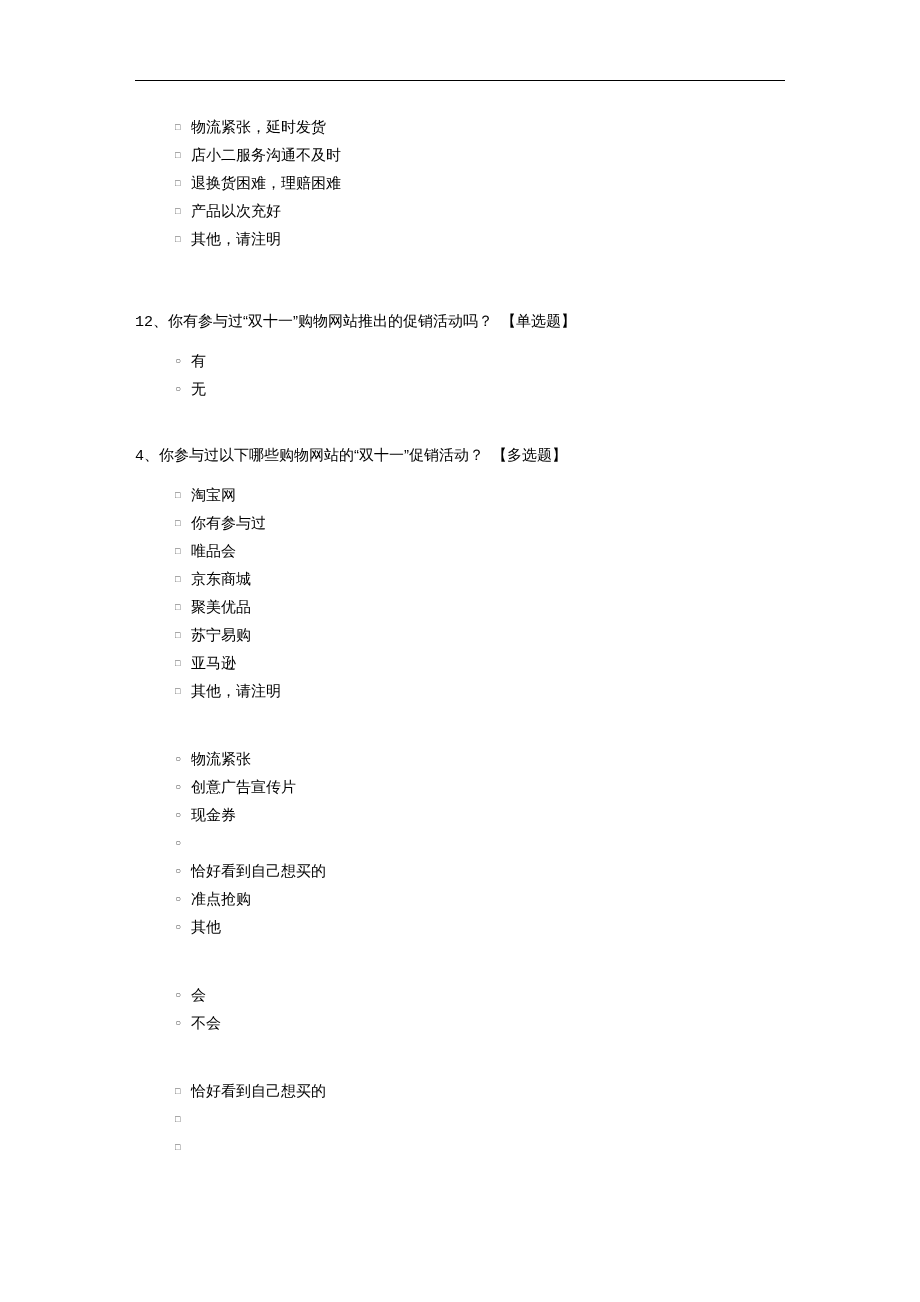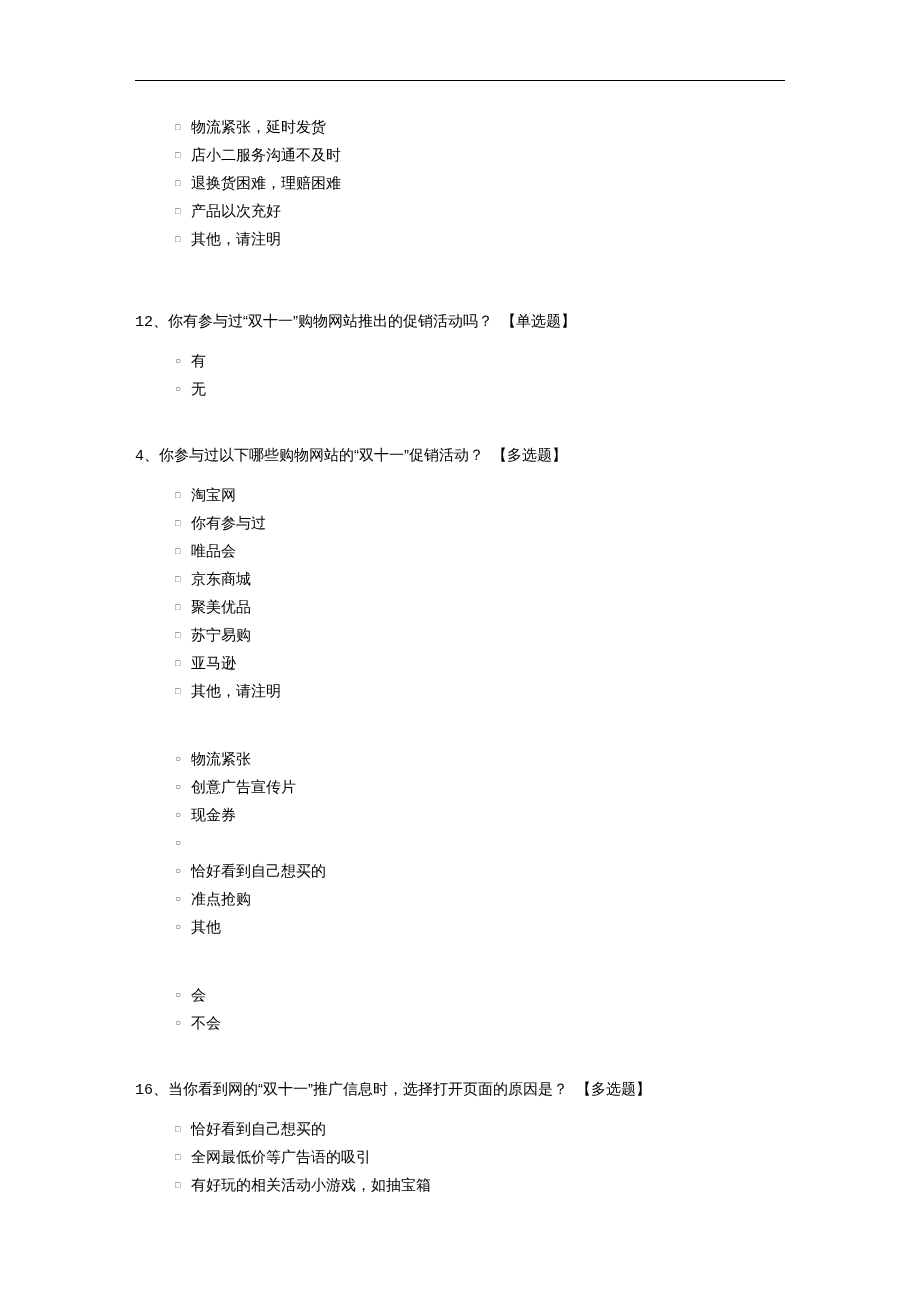--- a/index.html
+++ b/index.html
@@ -174,30 +174,25 @@
         <span class="marker">○</span>
         <span class="opt-text">会</span>
       </div>
     <div class="option-row">
         <span class="marker">○</span>
         <span class="opt-text">不会</span>
       </div>
   </div>
 
   <div class="question-block">
-    <div class="q-title">
-      <span class="q-num">16、</span><span>当你看到网的“双十一”推广信息时，选择打开页面的原因是？</span><span class="q-tag">【多选题】</span>
-    </div>
     <div class="option-row">
         <span class="marker square">□</span>
         <span class="opt-text">恰好看到自己想买的</span>
       </div>
     <div class="option-row">
         <span class="marker square">□</span>
-        <span class="opt-text">全网最低价等广告语的吸引</span>
       </div>
     <div class="option-row">
         <span class="marker square">□</span>
-        <span class="opt-text">有好玩的相关活动小游戏，如抽宝箱</span>
       </div>
   </div>
 
 </div>
 
 </body></html>

